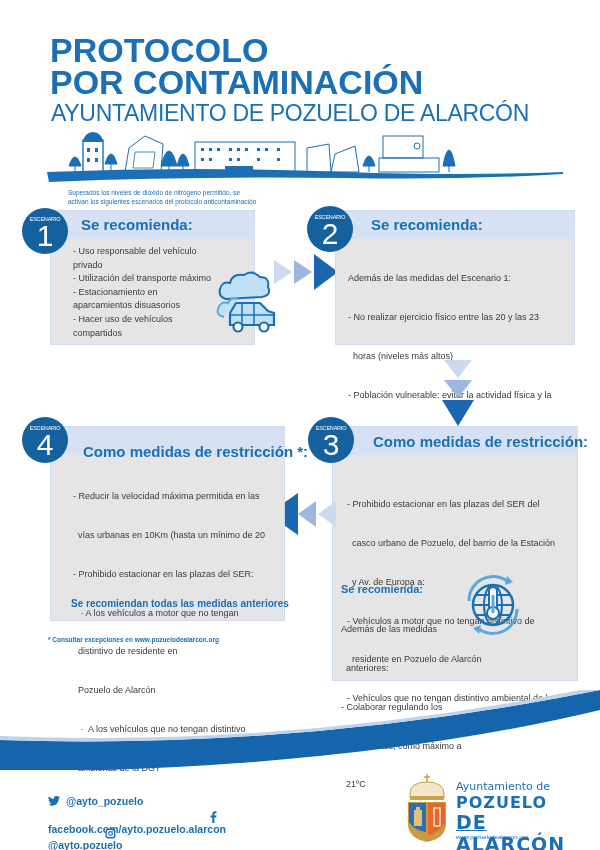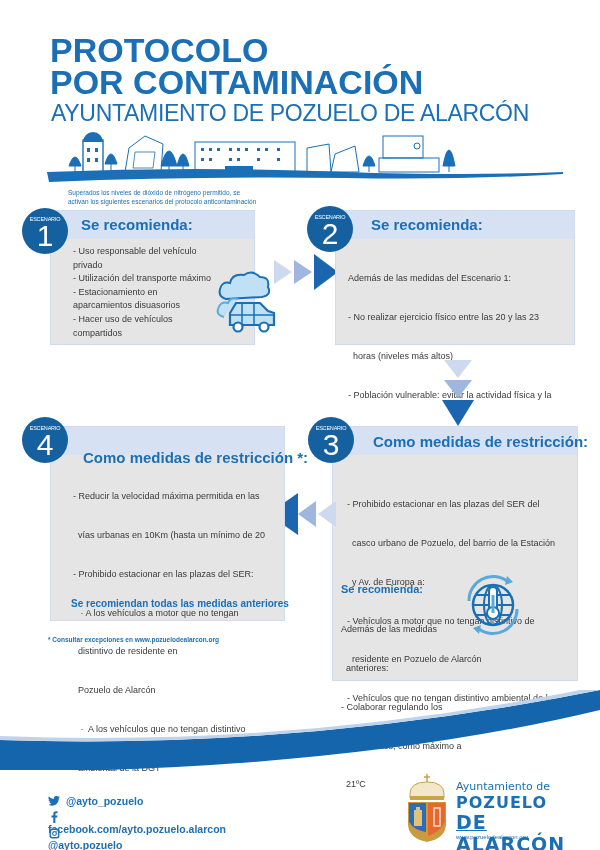--- a/index.html
+++ b/index.html
@@ -26,21 +26,21 @@
 
     .box1 { left: 50px; top: 210px; width: 205px; height: 135px; }
     .box2 { left: 335px; top: 210px; width: 240px; height: 135px; }
     .box3 { left: 332px; top: 426px; width: 246px; height: 255px; }
     .box4 { left: 50px; top: 426px; width: 235px; height: 195px; }
 
     .footnote { position: absolute; left: 48px; top: 636px; font-size: 6.5px; font-weight: bold; color: #1a6fb6; }
 
     .wave { position: absolute; left: 0; top: 690px; width: 600px; height: 80px; }
 
-    .social { position: absolute; left: 48px; font-size: 10.5px; font-weight: bold; color: #1a6fb6; display: flex; align-items: flex-start; }
+    .social { position: absolute; left: 48px; font-size: 10.5px; font-weight: bold; color: #1a6fb6; display: flex; align-items: flex-end; }
     .social .ic { width: 12px; height: 12px; margin-right: 6px; display: inline-flex; align-items: center; justify-content: center; }
 
     .logo-text { position: absolute; left: 456px; color: #1a6fb6; font-family: "DejaVu Sans", sans-serif; }
   </style>
 </head>
 <body>
 
 <div class="title1">PROTOCOLO</div>
 <div class="title2">POR CONTAMINACIÓN</div>
 <div class="subtitle">AYUNTAMIENTO DE POZUELO DE ALARCÓN</div>
@@ -197,21 +197,21 @@
 </div>
 
 <svg style="position:absolute; left:266px; top:493px; width:72px; height:42px;" viewBox="0 0 72 42">
   <polygon points="70,8 52,21 70,34" fill="#cdd9ee"></polygon>
   <polygon points="50,8 32,21 50,34" fill="#9fb6de"></polygon>
   <polygon points="32,0 2,21 32,42" fill="#1c66b0"></polygon>
 </svg>
 
 <div class="box box4">
   <div class="box-head"></div>
-  <div class="box-title" style="left:32px; top:22px;">Como medidas de restricción *:</div>
+  <div class="box-title" style="left:32px; top:16px;">Como medidas de restricción *:</div>
   <div class="content" style="left:22px; top:38px; width:210px; white-space:pre;">
     <p>- Reducir la velocidad máxima permitida en las</p>
     <p>  vías urbanas en 10Km (hasta un mínimo de 20</p>
     <p>- Prohibido estacionar en las plazas del SER:</p>
     <p>   · A los vehículos a motor que no tengan</p>
     <p>  distintivo de residente en</p>
     <p>  Pozuelo de Alarcón</p>
     <p>   ·  A los vehículos que no tengan distintivo</p>
     <p>  ambiental de la DGT</p>
   </div>

